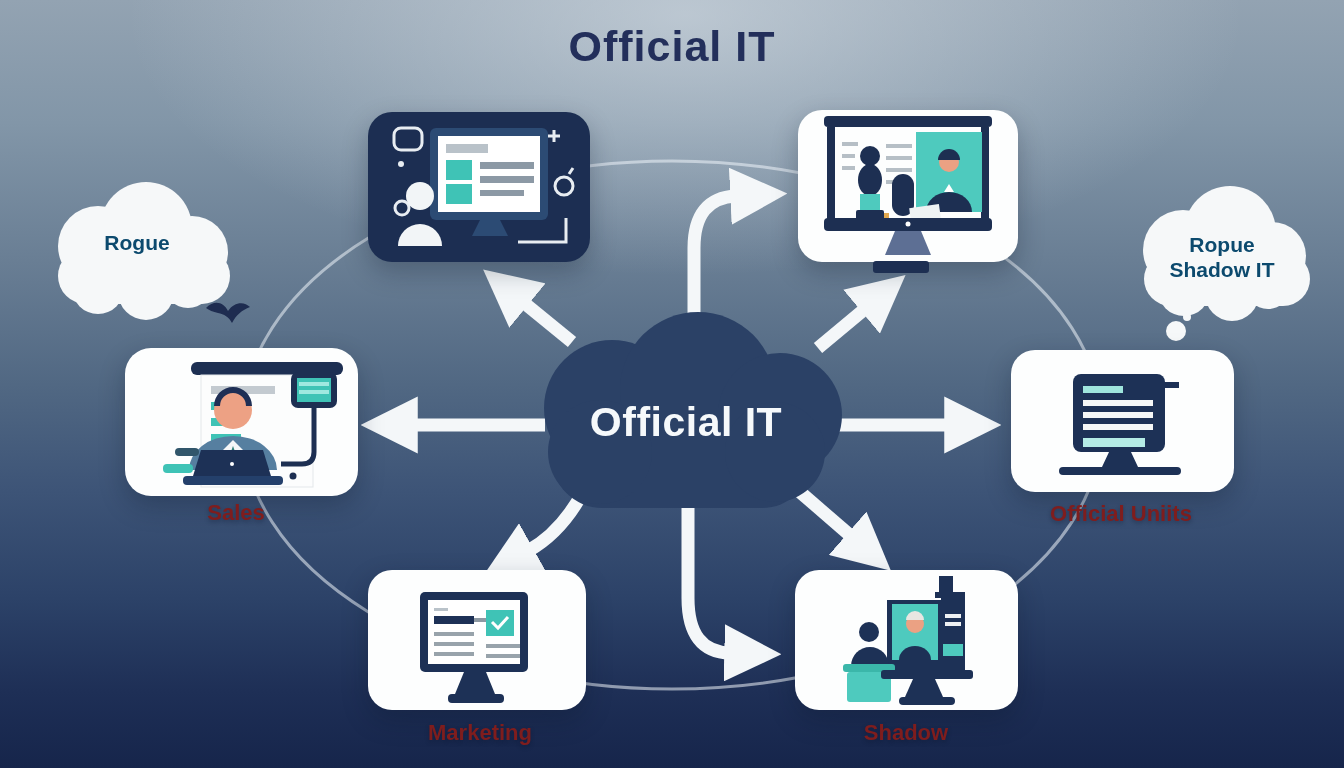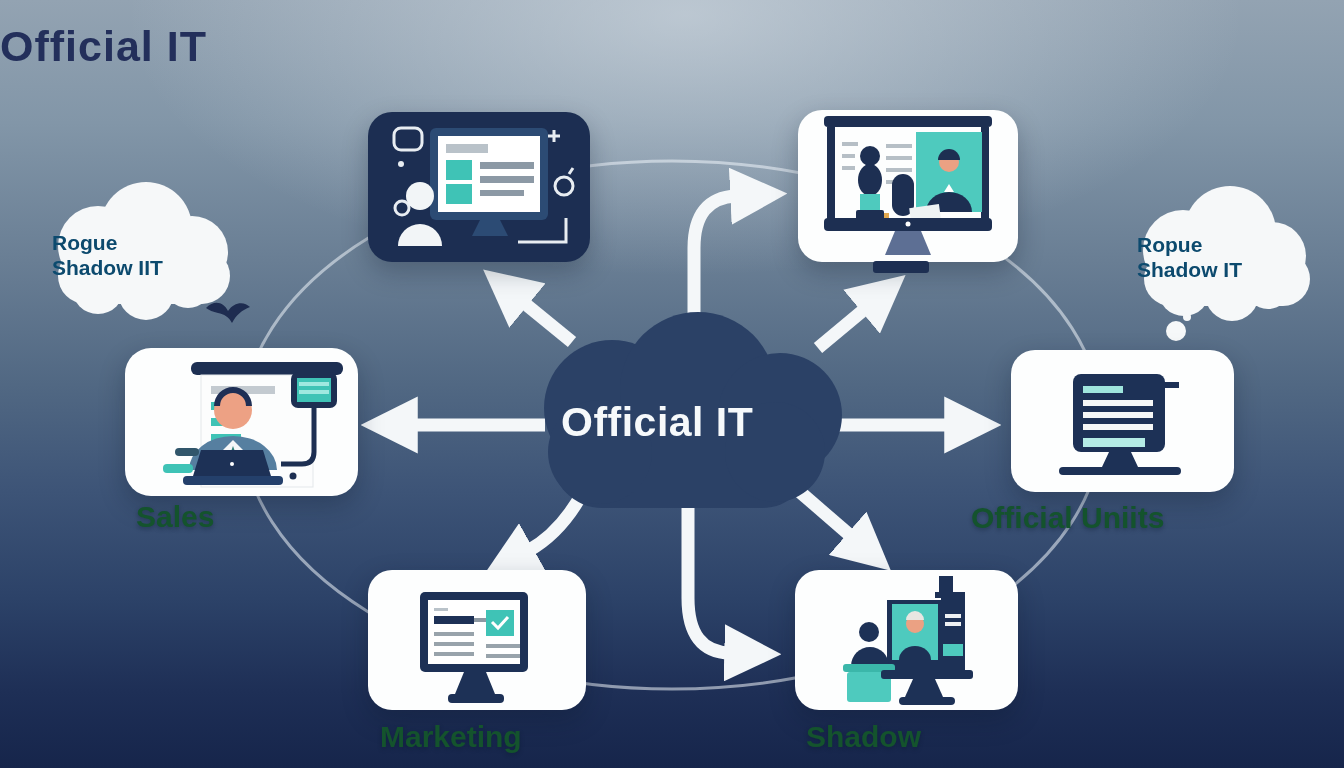--- a/index.html
+++ b/index.html
@@ -9,27 +9,27 @@
     background:
       radial-gradient(ellipse 900px 420px at 51% 2%, rgba(216,224,231,0.60), rgba(216,224,231,0) 62%),
       linear-gradient(180deg,#93a3b2 0%,#8296a8 16%,#697e94 34%,#516883 50%,#3d5477 64%,#2c4268 78%,#1e2f56 90%,#16254b 100%);
   }
   .abs{position:absolute;}
   #decor{position:absolute;left:0;top:0;z-index:1;}
   .card{position:absolute;z-index:3;box-shadow:0 10px 26px rgba(10,20,40,0.28);}
   .card svg{display:block;}
   .card-dark{background:#1c2e52;border-radius:24px;}
   .card-light{background:#fdfefe;border-radius:24px;}
-  .txt{position:absolute;z-index:5;text-align:left;}
+  .txt{position:absolute;z-index:5;text-align:center;}
   #title{left:0;right:0;top:22px;font-size:43px;font-weight:800;color:#232f5b;letter-spacing:1px;}
   #center-label{left:561px;top:399px;width:250px;font-size:41px;font-weight:800;color:#f6f9fb;letter-spacing:0.5px;}
   .cloud-text{font-size:21px;font-weight:800;color:#0c4a6e;line-height:1.2;}
   #cloud-text-left{left:52px;top:230px;width:170px;}
   #cloud-text-right{left:1137px;top:232px;width:170px;}
-  .dept-label{font-size:30px;font-weight:800;color:#14532d;text-shadow:0 2px 4px rgba(10,20,40,0.35);}
+  .dept-label{font-size:22px;font-weight:800;color:#7f1d1d;text-shadow:0 2px 4px rgba(10,20,40,0.35);}
   #label-sales{left:136px;top:500px;width:200px;}
   #label-business-units{left:971px;top:501px;width:300px;}
   #label-marketing{left:380px;top:720px;width:200px;}
   #label-finance{left:806px;top:720px;width:200px;}
   #monitor-base-overhang{left:873px;top:261px;width:56px;height:12px;background:#1d2f52;border-radius:3px;z-index:4;}
 </style>
 </head>
 <body>
 
 <svg id="decor" width="1344" height="768" viewBox="0 0 1344 768">
@@ -223,21 +223,20 @@
     <path d="M 118 109 h 22 l 8 18 h -38 z" fill="#1d3156"></path>
     <rect x="104" y="127" width="56" height="8" rx="4" fill="#1d3156"></rect>
   </svg>
 </div>
 
 <div id="title" class="txt">Official IT</div>
 <div id="center-label" class="txt">Official IT</div>
 
 <div id="cloud-text-left" class="txt cloud-text">
   <div>Rogue</div>
-  <div>Shadow IIT</div>
 </div>
 <div id="cloud-text-right" class="txt cloud-text">
   <div>Ropue</div>
   <div>Shadow IT</div>
 </div>
 
 <div id="label-sales" class="txt dept-label">Sales</div>
 <div id="label-business-units" class="txt dept-label">Official Uniits</div>
 <div id="label-marketing" class="txt dept-label">Marketing</div>
 <div id="label-finance" class="txt dept-label">Shadow</div>

